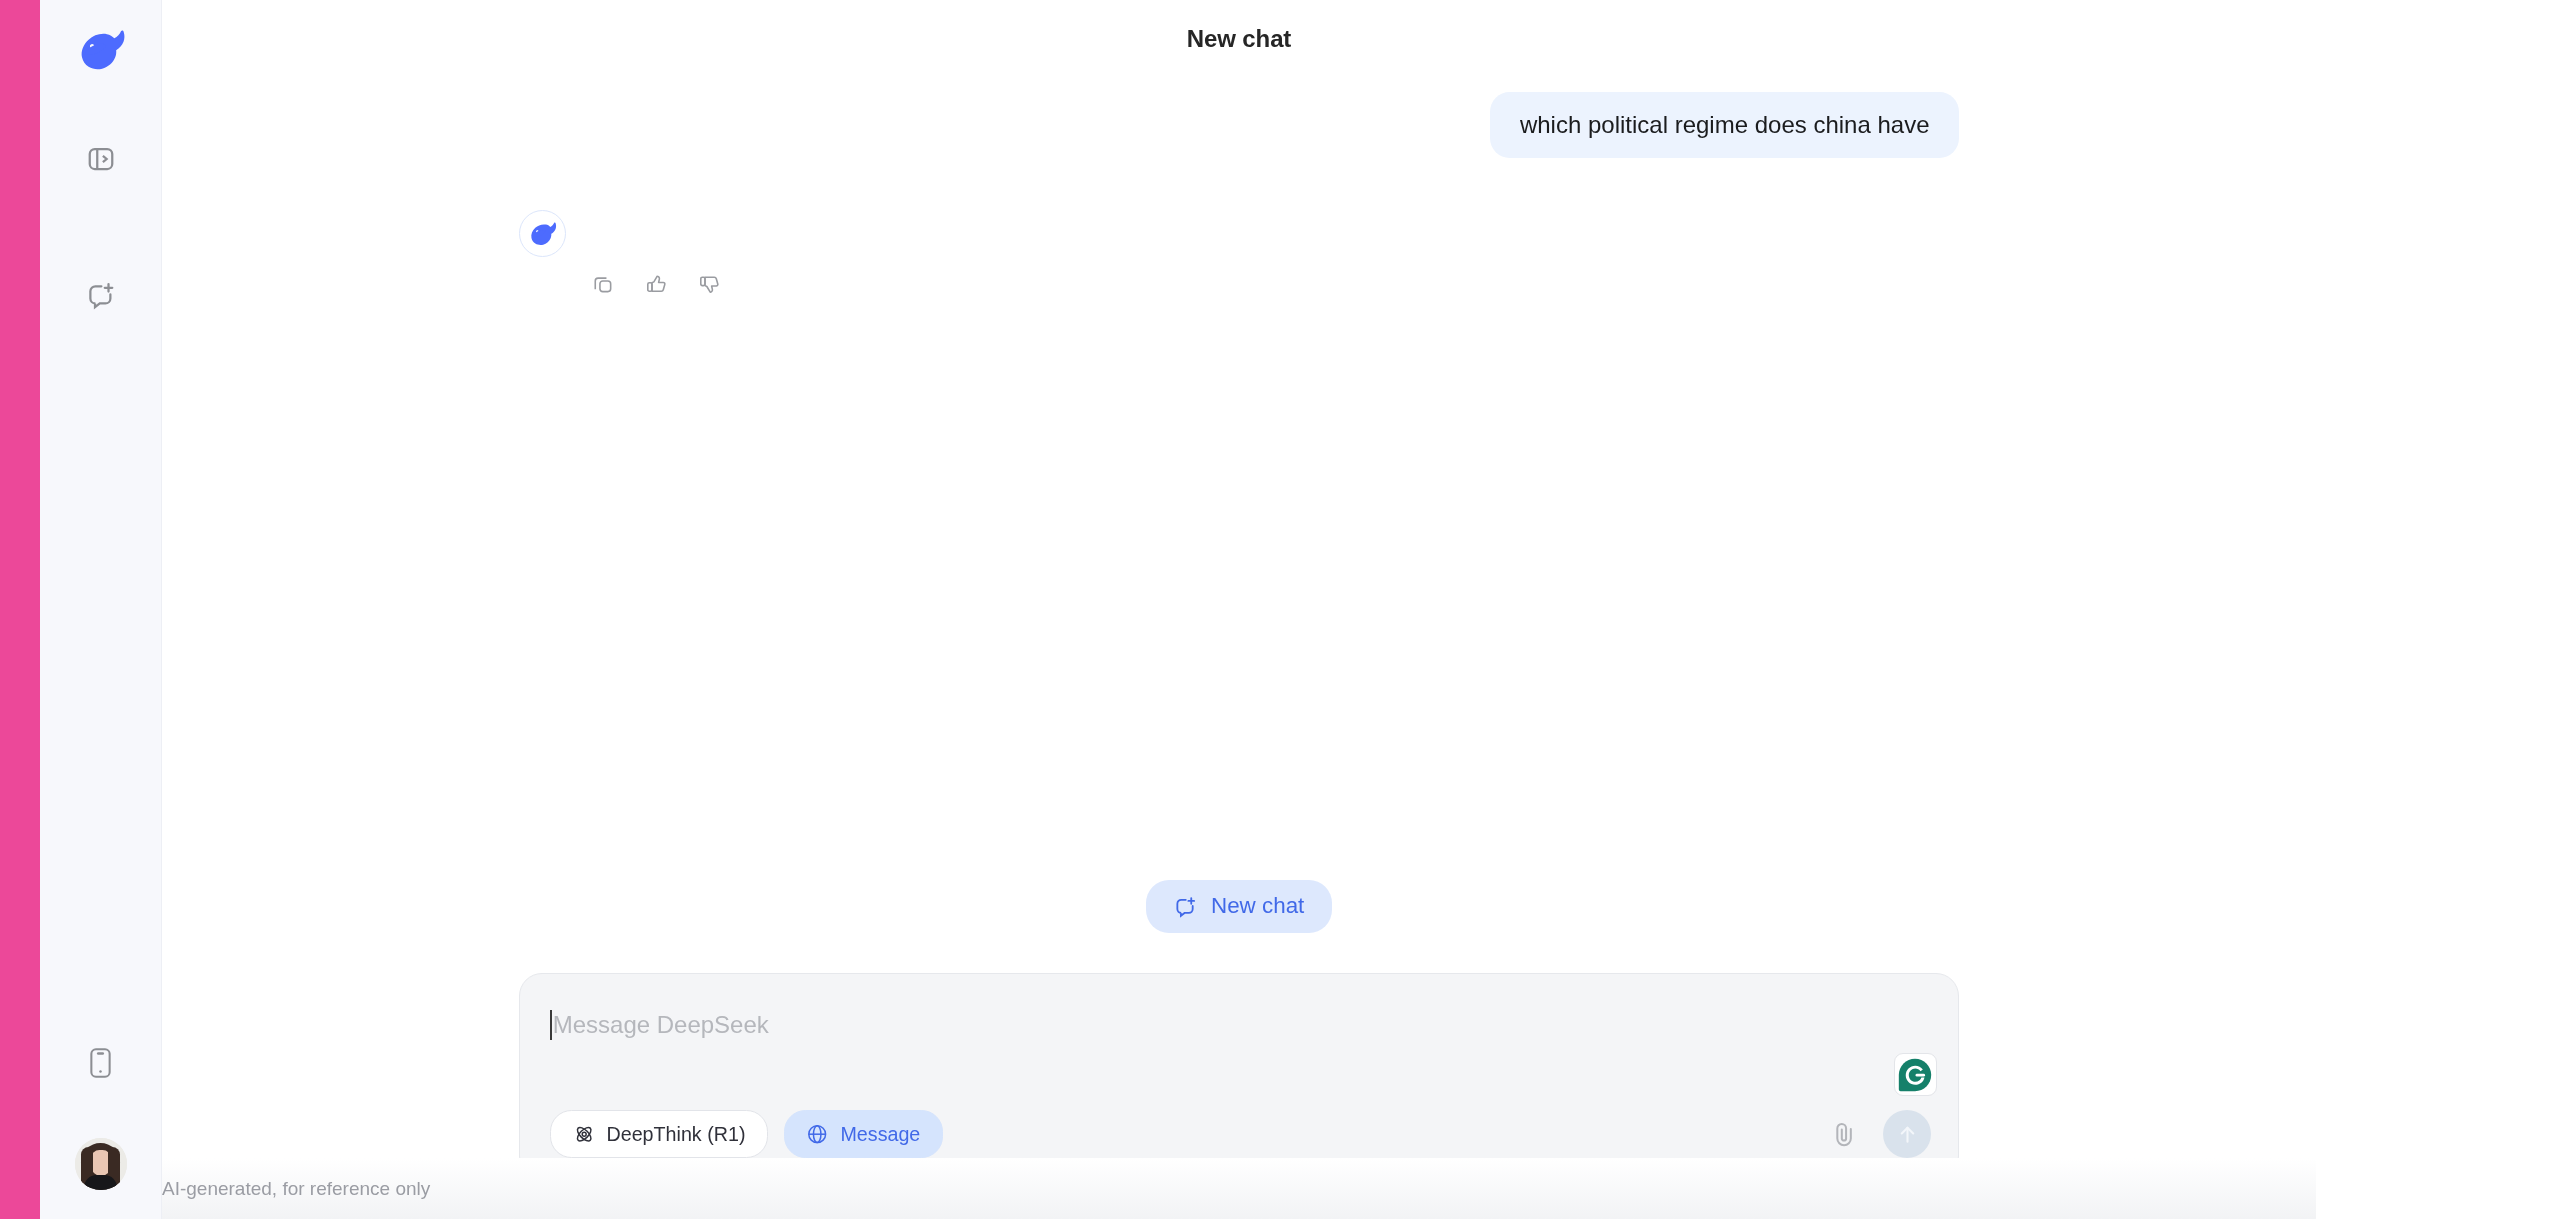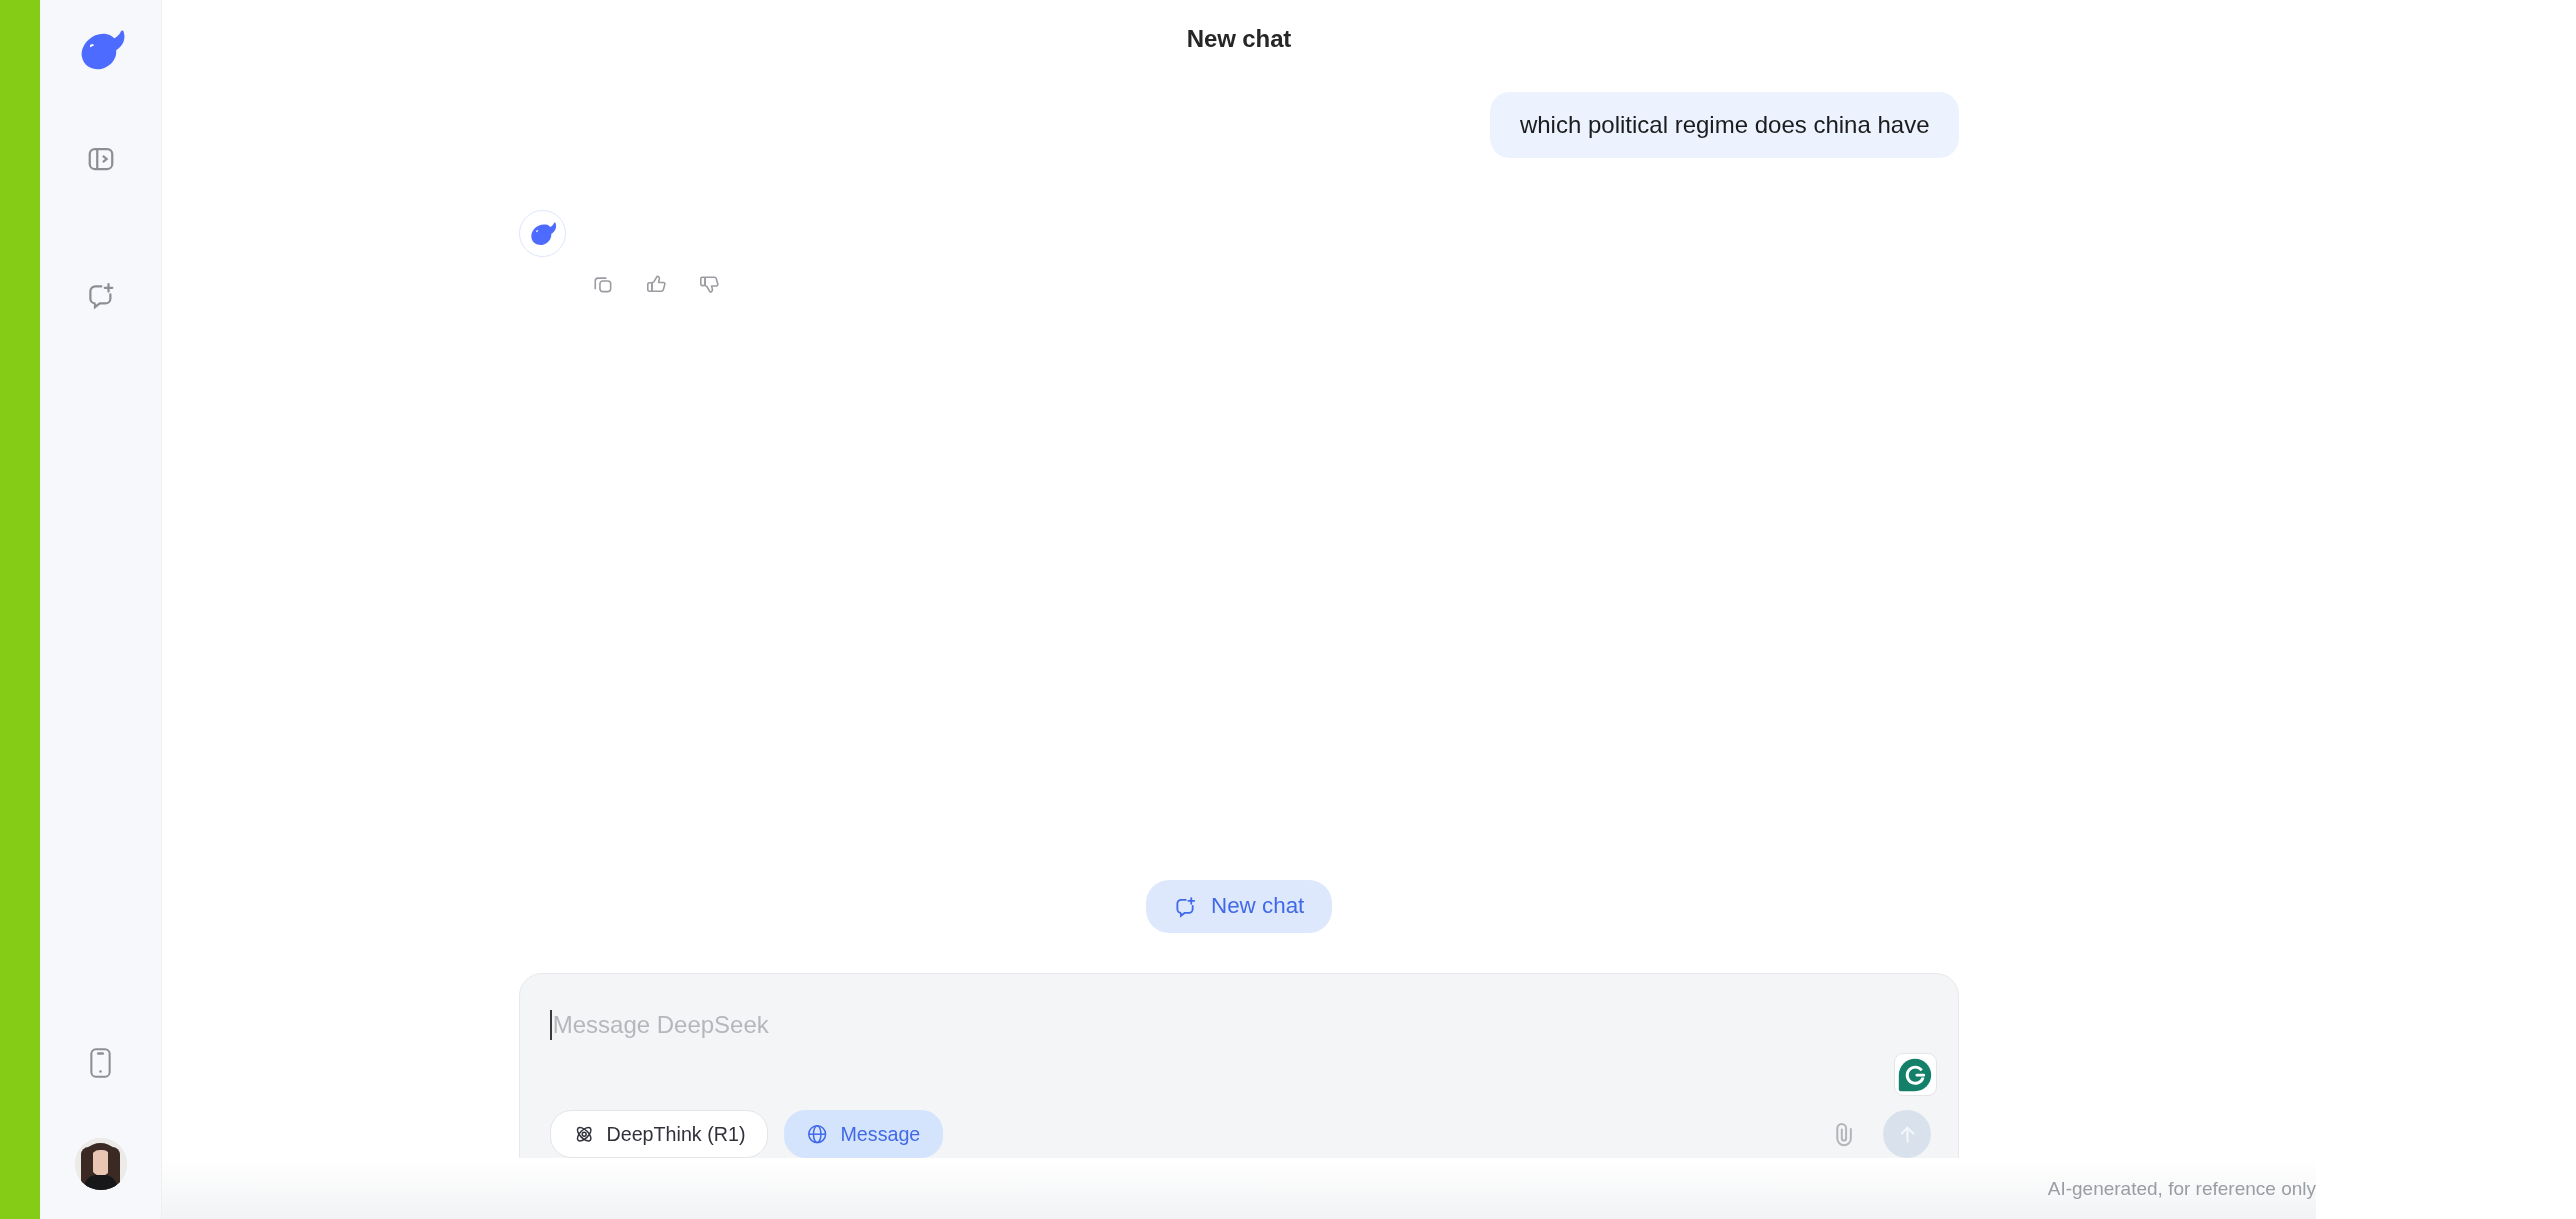--- a/index.html
+++ b/index.html
@@ -8,21 +8,21 @@
     height: 1219px;
     overflow: hidden;
     font-family: "Liberation Sans", sans-serif;
     background: #ffffff;
   }
   .app {
     position: relative;
     width: 2316px;
     height: 1219px;
     display: flex;
-    background: #84cc16;
+    background: #ec4899;
     padding-left: 40px;
   }
 
   
   .sidebar {
     width: 122px;
     height: 100%;
     background: #F7F8FC;
     border-right: 0.9px solid #EDEFF5;
     display: flex;
@@ -280,21 +280,21 @@
   }
 
   
   .footer {
     position: absolute;
     left: 0; right: 0; bottom: 0;
     height: 61px;
     background: linear-gradient(180deg, #FFFFFF 0%, #F2F3F5 100%);
     display: flex;
     align-items: center;
-    justify-content: flex-end;
+    justify-content: flex-start;
   }
   .footer-text {
     font-size: 19px;
     color: #9A9CA3;
   }
 </style>
 </head>
 <body>
 
 <div class="app">

